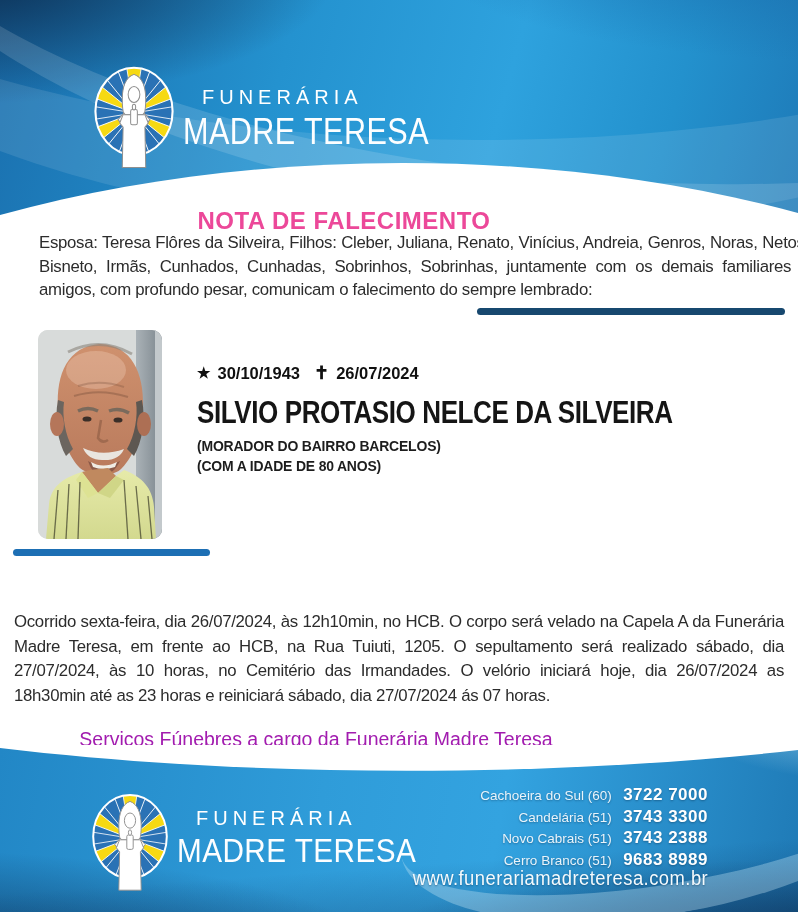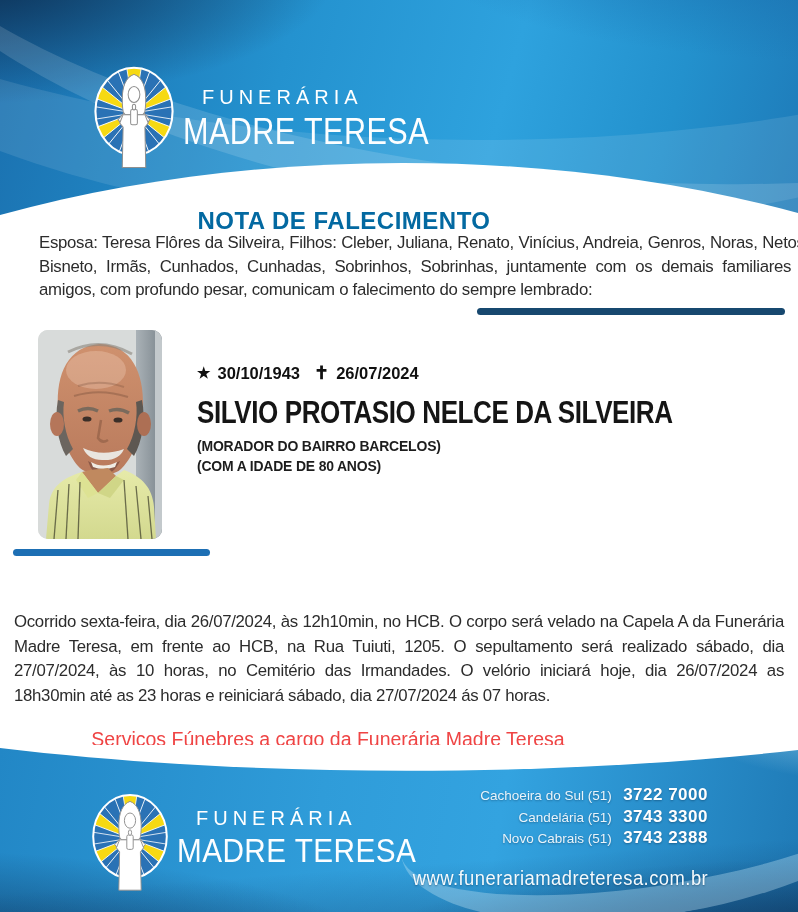--- a/index.html
+++ b/index.html
@@ -23,21 +23,21 @@
   
   .logo-h{position:absolute;left:92px;top:66px;}
   .logo-h .emblem{width:84px;height:104px;}
   .wordmark-h{position:absolute;left:183px;top:86px;color:#fff;}
   .brand-top{font-size:20px;letter-spacing:5px;color:#fff;margin-left:19px;}
   .brand-name{display:block;margin-top:2px;font-size:36px;letter-spacing:.5px;
               transform:scaleX(.85);transform-origin:left;white-space:nowrap;color:#fdfeff;}
 
   
   .section-title{position:absolute;left:0;top:191px;width:688px;text-align:center;
-                 font-size:24px;letter-spacing:.5px;color:#0369a1;}
+                 font-size:24px;letter-spacing:.5px;color:#ec4899;}
 
   
   .para{position:absolute;left:14px;width:770px;text-align:justify;color:#2c2c2c;
         font-size:16.8px;line-height:23.5px;letter-spacing:-0.3px;margin:0;}
   .family{top:231px;margin-left:25px;}
   .details{top:577px;line-height:24.5px;margin-top:33px;}
 
   
   .divider{position:absolute;height:7px;border-radius:4px;}
   .divider-right{left:477px;top:308px;width:308px;background:#17486f;}
@@ -52,22 +52,22 @@
   .dates{display:flex;align-items:center;font-weight:bold;font-size:16.5px;color:#101010;}
   .sym{font-size:15px;margin-right:7px;}
   .sym.cross{font-size:18px;margin-left:14px;}
   .deceased-name{margin-top:11px;font-size:31px;font-weight:bold;color:#151515;
       letter-spacing:-0.5px;transform:scaleX(.84);transform-origin:left;white-space:nowrap;}
   .sub-line{margin-top:6px;font-size:15.5px;font-weight:bold;color:#1d1d1d;line-height:18px;
       letter-spacing:-0.2px;transform:scaleX(.9);transform-origin:left;white-space:nowrap;}
   .sub-line.age{margin-top:2px;}
 
   
-  .services{position:absolute;left:12px;top:728px;width:632px;text-align:center;
-            font-size:19.5px;color:#ef4444;margin:0;}
+  .services{position:absolute;left:0;top:728px;width:632px;text-align:center;
+            font-size:19.5px;color:#a21caf;margin:0;}
 
   
   .footer{position:absolute;left:0;top:745px;width:798px;height:167px;overflow:hidden;
     background:
       radial-gradient(90% 150% at 112% -25%, #a6d8ef 0%, rgba(166,216,239,0) 32%),
       radial-gradient(130% 150% at -12% 135%, #0f3a63 0%, rgba(15,58,99,0) 48%),
       radial-gradient(150% 130% at 112% 125%, #123e66 0%, rgba(18,62,102,0) 45%),
       linear-gradient(100deg,#2287c6 0%,#2f9cd9 40%,#33a3e0 62%,#1f7ab6 100%);}
   .f-band1{position:absolute;left:-60px;bottom:-48px;width:950px;height:95px;
            background:linear-gradient(to top, rgba(10,40,80,.45), rgba(10,40,80,0));
@@ -252,28 +252,32 @@
         </svg>
     </div>
     <div class="wordmark-f">
       <span class="brand-top">FUNERÁRIA</span>
       <span class="brand-name">MADRE TERESA</span>
     </div>
 
 
     <div class="phones">
       <div class="phone-row">
-        <span class="loc">Cachoeira do Sul (51)</span>
+        <span class="loc">Cachoeira do Sul (60)</span>
         <span class="num">3722 7000</span>
       </div>
       <div class="phone-row">
         <span class="loc">Candelária (51)</span>
         <span class="num">3743 3300</span>
       </div>
       <div class="phone-row">
         <span class="loc">Novo Cabrais (51)</span>
         <span class="num">3743 2388</span>
+      </div>
+      <div class="phone-row">
+        <span class="loc">Cerro Branco (51)</span>
+        <span class="num">9683 8989</span>
       </div>
     </div>
 
     <div class="website">www.funerariamadreteresa.com.br</div>
   </footer>
 </div>
 
 </body></html>

